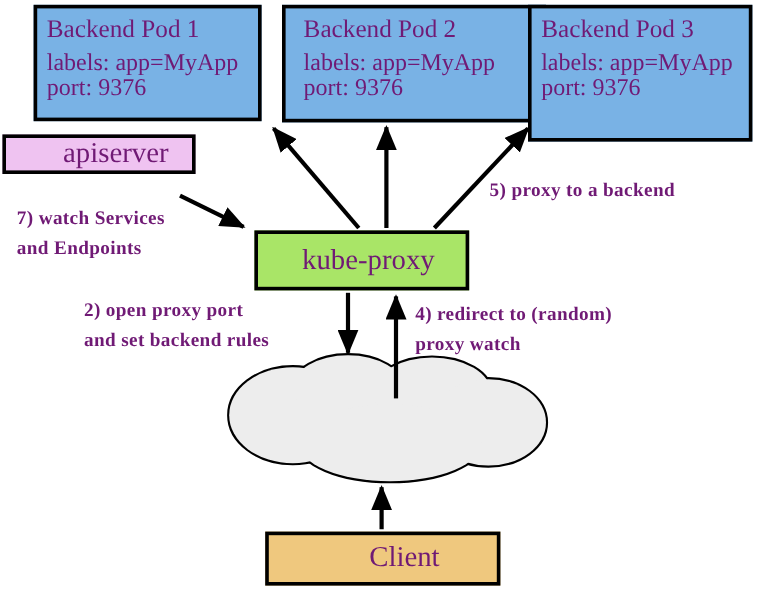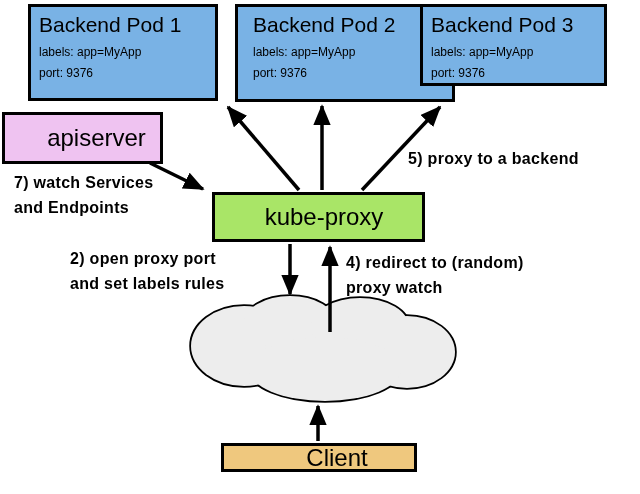--- a/index.html
+++ b/index.html
@@ -7,28 +7,28 @@
     --apiserver-pink: #EFC3F1;
     --kube-proxy-green: #A9E567;
     --client-tan: #EFC87E;
     --cloud-gray: #EDEDED;
     --line-black: #000000;
   }
   html, body { margin: 0; padding: 0; background: #fff; }
   .stage {
     position: relative; width: 640px; height: 494px;
     background: #fff; overflow: hidden;
-    font-family: Liberation Sans, sans-serif; color: #000000;
+    font-family: Liberation Serif, serif; color: #701a75;
   }
   .layer { position: absolute; left: 0; top: 0; width: 640px; height: 494px; }
 
   .node { position: absolute; box-sizing: border-box; border: 3px solid var(--line-black); }
   .pod  { background: var(--pod-blue); padding: 4px 0 0 8px; }
   .pod-title { font-size: 21px; line-height: 27px; margin-bottom: 4px; white-space: nowrap; }
-  .pod-line  { font-size: 12px; line-height: 21px; white-space: nowrap; }
+  .pod-line  { font-size: 20px; line-height: 21px; white-space: nowrap; }
 
   .label-node { display: flex; align-items: center; justify-content: center; font-size: 24px; }
   .apiserver-box  { background: var(--apiserver-pink); }
   .kube-proxy-box { background: var(--kube-proxy-green); }
   .client-box     { background: var(--client-tan); }
 
   .annot {
     position: absolute; font-weight: bold; font-size: 16px;
     line-height: 25px; white-space: nowrap; letter-spacing: 0.3px;
   }
@@ -86,47 +86,47 @@
     <div class="pod-line">labels: app=MyApp</div>
     <div class="pod-line">port: 9376</div>
   </div>
 
   <div class="node pod" style="left:235px; top:4px; width:220px; height:98px;padding-left:15px;">
     <div class="pod-title">Backend Pod 2</div>
     <div class="pod-line">labels: app=MyApp</div>
     <div class="pod-line">port: 9376</div>
   </div>
 
-  <div class="node pod" style="left:420px; top:4px; width:187px; height:82px;">
+  <div class="node pod" style="left:440px; top:4px; width:187px; height:114px;">
     <div class="pod-title">Backend Pod 3</div>
     <div class="pod-line">labels: app=MyApp</div>
     <div class="pod-line">port: 9376</div>
   </div>
 
-  <div class="node label-node apiserver-box" style="left:2px; top:112px; width:161px; height:52px;padding-left:28px;">
+  <div class="node label-node apiserver-box" style="left:2px; top:112px; width:161px; height:33px;padding-left:28px;">
     <span>apiserver</span>
   </div>
 
-  <div class="node label-node kube-proxy-box" style="left:212px; top:192px; width:213px; height:50px;padding-left:11px;">
+  <div class="node label-node kube-proxy-box" style="left:212px; top:192px; width:179px; height:50px;padding-left:11px;">
     <span>kube-proxy</span>
   </div>
 
-  <div class="node label-node client-box" style="left:221px; top:443px; width:196px; height:29px;padding-left:36px;">
+  <div class="node label-node client-box" style="left:221px; top:443px; width:196px; height:45px;padding-left:36px;">
     <span>Client</span>
   </div>
 
 
   <div class="annot" style="left:14px; top:170px;">
     <span>7) watch Services</span>
     <span>and Endpoints</span>
   </div>
 
   <div class="annot" style="left:70px; top:246px;">
     <span>2) open proxy port</span>
-    <span>and set labels rules</span>
+    <span>and set backend rules</span>
   </div>
 
 
   <div class="annot" style="left:346px; top:250px;">
     <span>4) redirect to (random)</span>
     <span>proxy watch</span>
   </div>
 
   <div class="annot" style="left:408px; top:146px;text-align:right;">
     <span>5) proxy to a backend</span>

